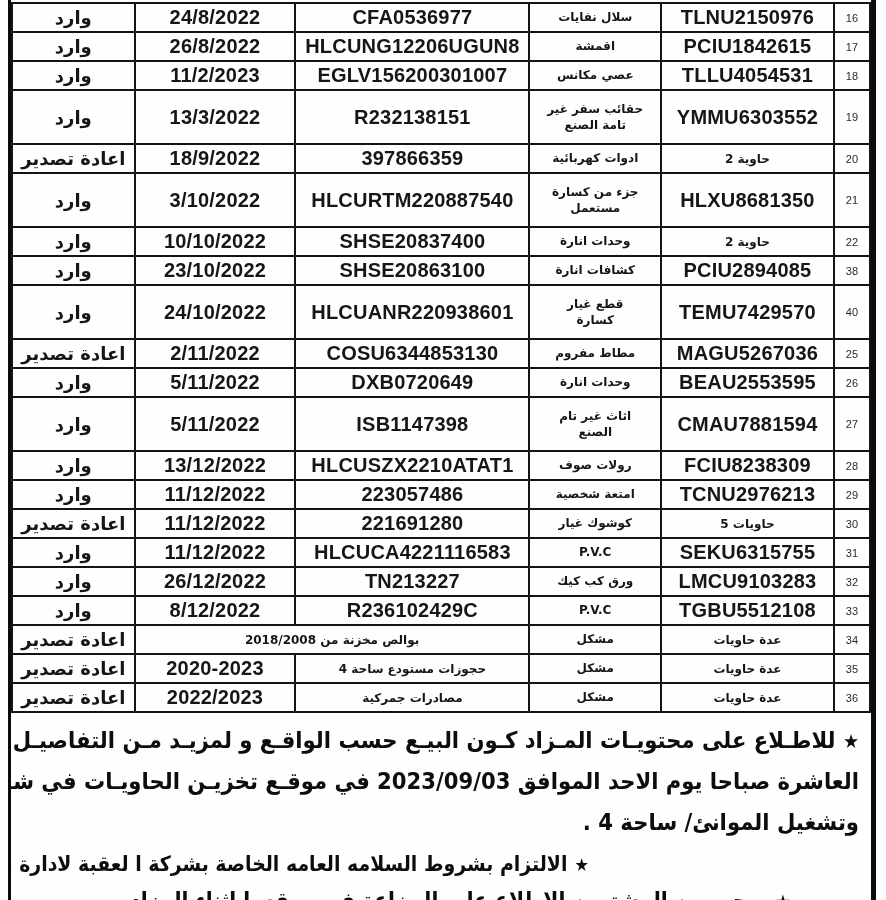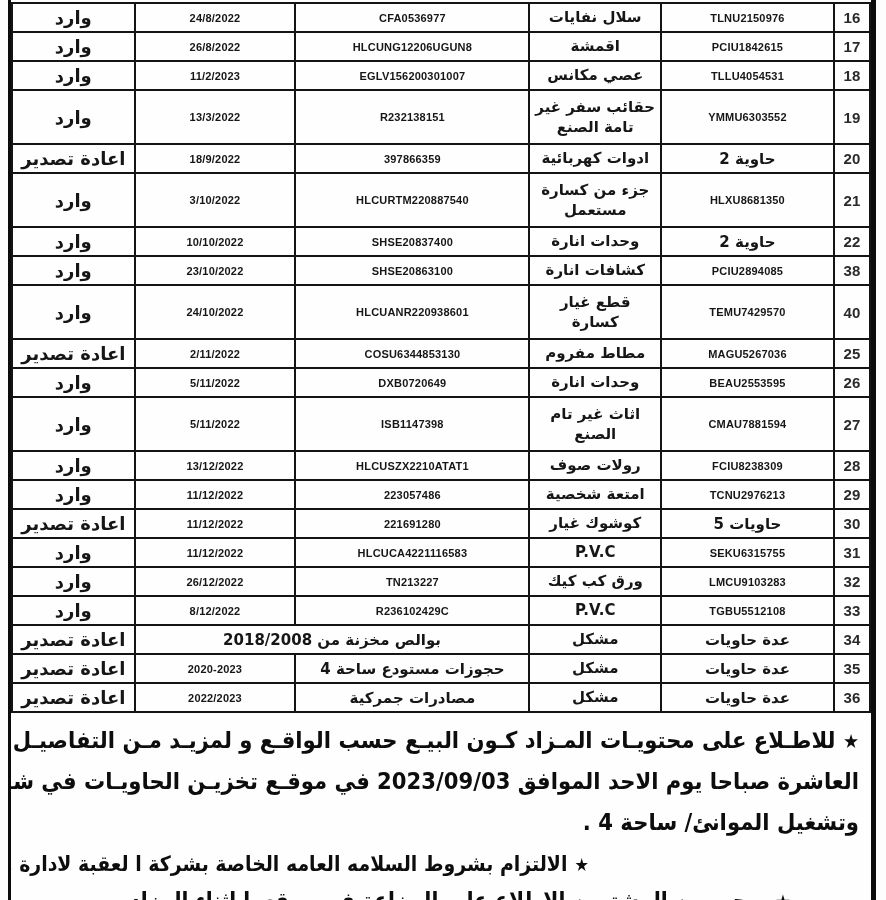--- a/index.html
+++ b/index.html
@@ -31,23 +31,23 @@
   table.manifest td{
     border:2px solid #141414;
     text-align:center;
     vertical-align:middle;
     padding:0 2px;
     box-sizing:border-box;
     overflow:hidden;
   }
   tr.h1 td{height:29px;}
   tr.h2 td{height:54px;}
-  .num{font-family:"Liberation Sans",sans-serif;font-size:15px;font-weight:700;color:#2a2a2a;}
-  .lat{font-family:"Liberation Sans",sans-serif;font-weight:700;font-size:11px;direction:ltr;letter-spacing:.2px;color:#161616;margin-top:14px;}
-  .ar{font-weight:700;font-size:15px;color:#161616;}
+  .num{font-family:"Liberation Sans",sans-serif;font-size:11px;font-weight:400;color:#2a2a2a;}
+  .lat{font-family:"Liberation Sans",sans-serif;font-weight:700;font-size:20px;direction:ltr;letter-spacing:.2px;color:#161616;margin-top:14px;}
+  .ar{font-weight:700;font-size:12px;color:#161616;}
   .desc{white-space:pre-line;line-height:1.35;}
   .st{font-size:18px;}
   
   .notes{
     direction:rtl;
     padding:7px 12px 0 0;
   }
   .note-line{
     white-space:nowrap;
     font-weight:700;

